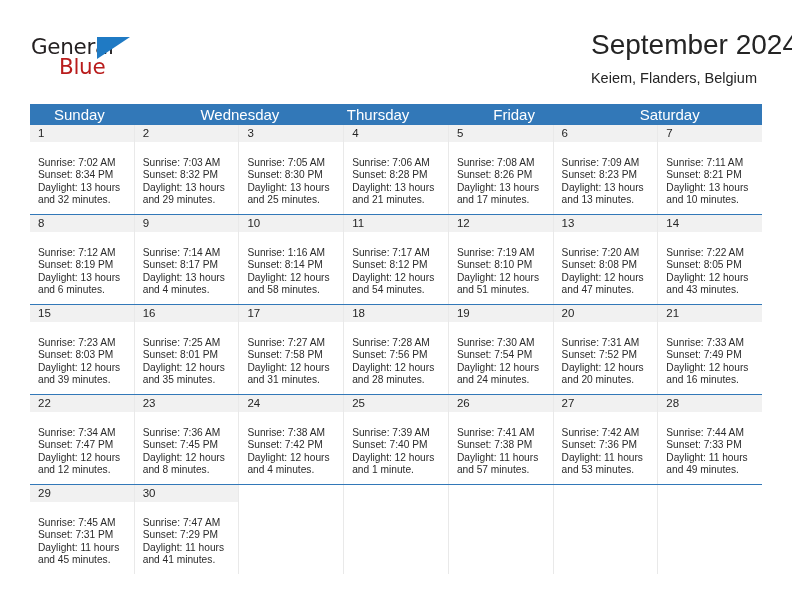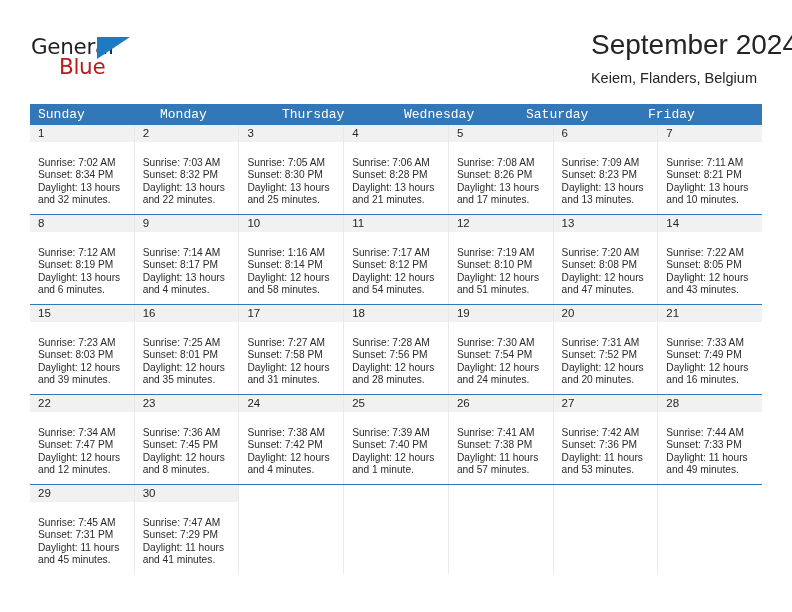--- a/index.html
+++ b/index.html
@@ -97,27 +97,26 @@
   }
   .dow-row {
     display: flex;
     width: 732px;
     height: 21px;
     background: #3278b8;
   }
   .dow {
     flex: 1 1 0;
     color: #ffffff;
-    font-size: 13px;
+    font-size: 15px;
     line-height: 21px;
-    padding-left: 8px;
+    padding-left: 24px;
     box-sizing: border-box;
     white-space: nowrap;
     overflow: hidden;
-    font-family: Liberation Mono, monospace;
   }
 
   .week {
     display: flex;
     width: 732px;
     border-top: 1.4px solid #3278b8;
     box-sizing: border-box;
   }
   .week:first-of-type {
     border-top: none;
@@ -174,25 +173,24 @@
 
     <div class="title-block">
       <div class="cal-title">September 2024</div>
       <div class="cal-subtitle">Keiem, Flanders, Belgium</div>
     </div>
   </div>
 
   <div class="calendar">
     <div class="dow-row">
       <div class="dow">Sunday</div>
-      <div class="dow">Monday</div>
+      <div class="dow">Wednesday</div>
       <div class="dow">Thursday</div>
-      <div class="dow">Wednesday</div>
+      <div class="dow">Friday</div>
       <div class="dow">Saturday</div>
-      <div class="dow">Friday</div>
     </div>
     <div id="weeks-container">
         <div class="week">
           <div class="cell">
             <div class="daynum-band">
               <span class="daynum">1</span>
             </div>
             <div class="details">
               <div class="det-line">Sunrise: 7:02 AM</div>
               <div class="det-line">Sunset: 8:34 PM</div>
@@ -201,21 +199,21 @@
             </div>
           </div>
           <div class="cell sep">
             <div class="daynum-band">
               <span class="daynum">2</span>
             </div>
             <div class="details">
               <div class="det-line">Sunrise: 7:03 AM</div>
               <div class="det-line">Sunset: 8:32 PM</div>
               <div class="det-line">Daylight: 13 hours</div>
-              <div class="det-line">and 22 minutes.</div>
+              <div class="det-line">and 29 minutes.</div>
             </div>
           </div>
           <div class="cell sep">
             <div class="daynum-band">
               <span class="daynum">3</span>
             </div>
             <div class="details">
               <div class="det-line">Sunrise: 7:05 AM</div>
               <div class="det-line">Sunset: 8:30 PM</div>
               <div class="det-line">Daylight: 13 hours</div>

